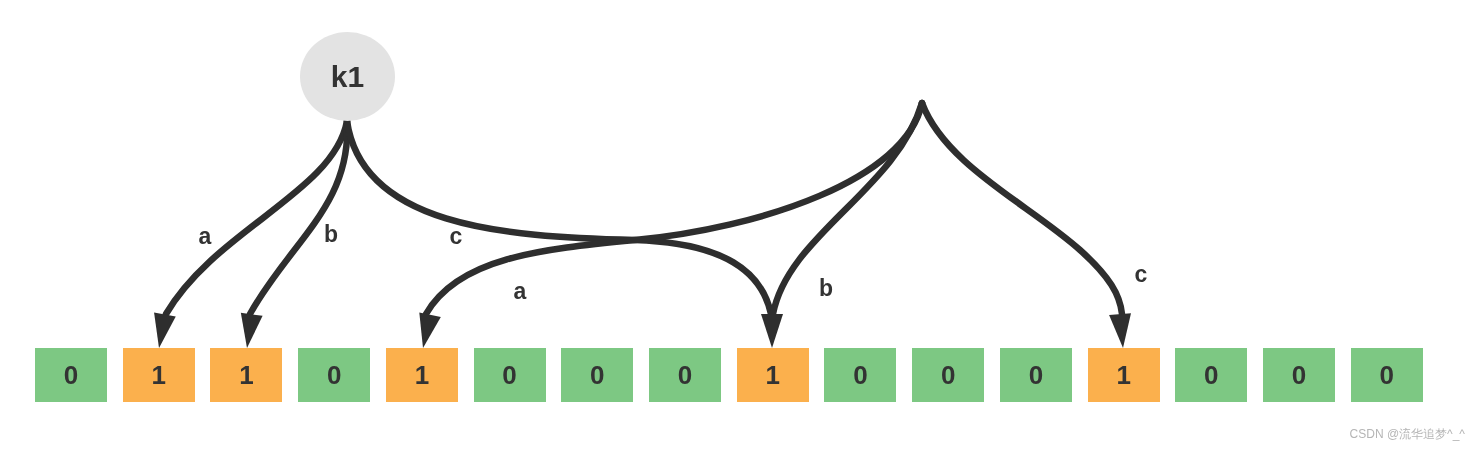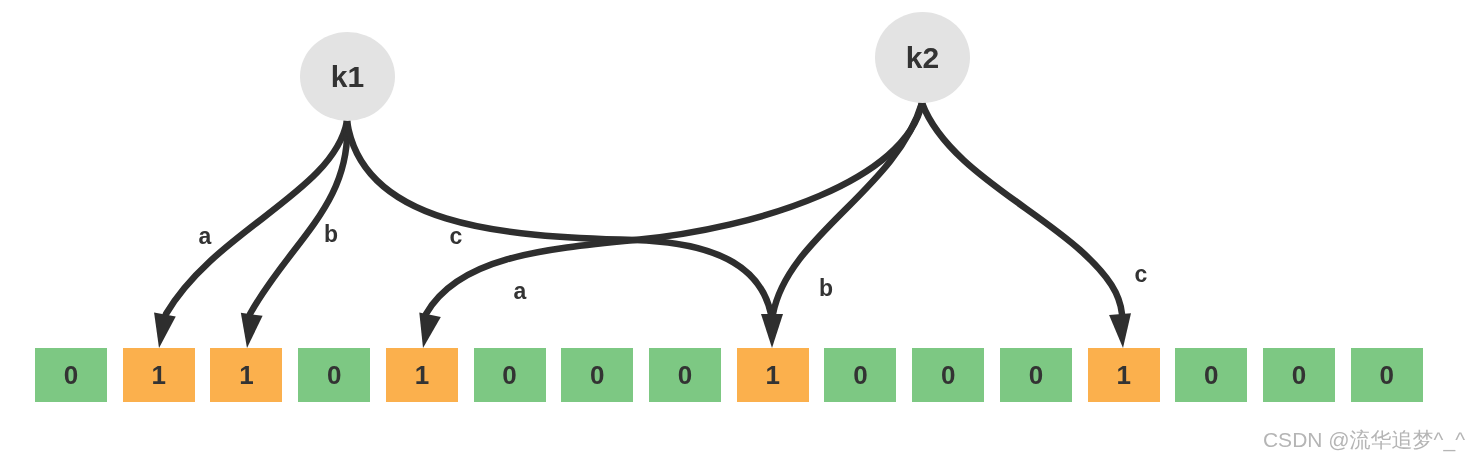--- a/index.html
+++ b/index.html
@@ -25,21 +25,21 @@
     position:absolute; left:35px; top:348px; width:1388px; height:54px;
     display:flex; justify-content:space-between;
   }
   .cell {
     width:72px; height:54px; display:flex; align-items:center; justify-content:center;
     font-weight:bold; font-size:26px; color:var(--text,#333);
   }
   .cell.one  { background:var(--bit-one,#fbb04d); }
   .cell.zero { background:var(--bit-zero,#7dc883); }
   .watermark {
-    position:absolute; right:8px; top:426px; font-size:21px;
+    position:absolute; right:8px; top:426px; font-size:12px;
     color:var(--watermark,#b5b5b5); white-space:nowrap;
   }
 </style>
 </head>
 <body>
 
 <div class="canvas">
 
   <svg class="arrow-layer" viewBox="0 0 1473 456">
     <path class="curve" d="M347,121 C334,192 215,230 166,314"></path>
@@ -50,21 +50,20 @@
     <path class="curve" d="M922,103 C945,165 1030,205 1080,250 C1110,277 1120,295 1122,314"></path>
 
     <polygon class="arrowhead" points="0,0 -11,-34 11,-34" transform="translate(159,348) rotate(10)"></polygon>
     <polygon class="arrowhead" points="0,0 -11,-34 11,-34" transform="translate(247,348) rotate(8)"></polygon>
     <polygon class="arrowhead" points="0,0 -11,-34 11,-34" transform="translate(423,348) rotate(12)"></polygon>
     <polygon class="arrowhead" points="0,0 -11,-34 11,-34" transform="translate(772,348)"></polygon>
     <polygon class="arrowhead" points="0,0 -11,-34 11,-34" transform="translate(1123,348) rotate(-5)"></polygon>
   </svg>
 
   <div class="node node-k1">k1</div>
-  <div class="node node-k2">k2</div>
 
   <div class="hash-label" style="left:205px; top:236px">a</div>
   <div class="hash-label" style="left:331px; top:234px">b</div>
   <div class="hash-label" style="left:456px; top:236px">c</div>
   <div class="hash-label" style="left:520px; top:291px">a</div>
   <div class="hash-label" style="left:826px; top:288px">b</div>
   <div class="hash-label" style="left:1141px; top:274px">c</div>
 
   <div class="bit-row" id="bit-row">
       <div class="cell zero">0</div>

